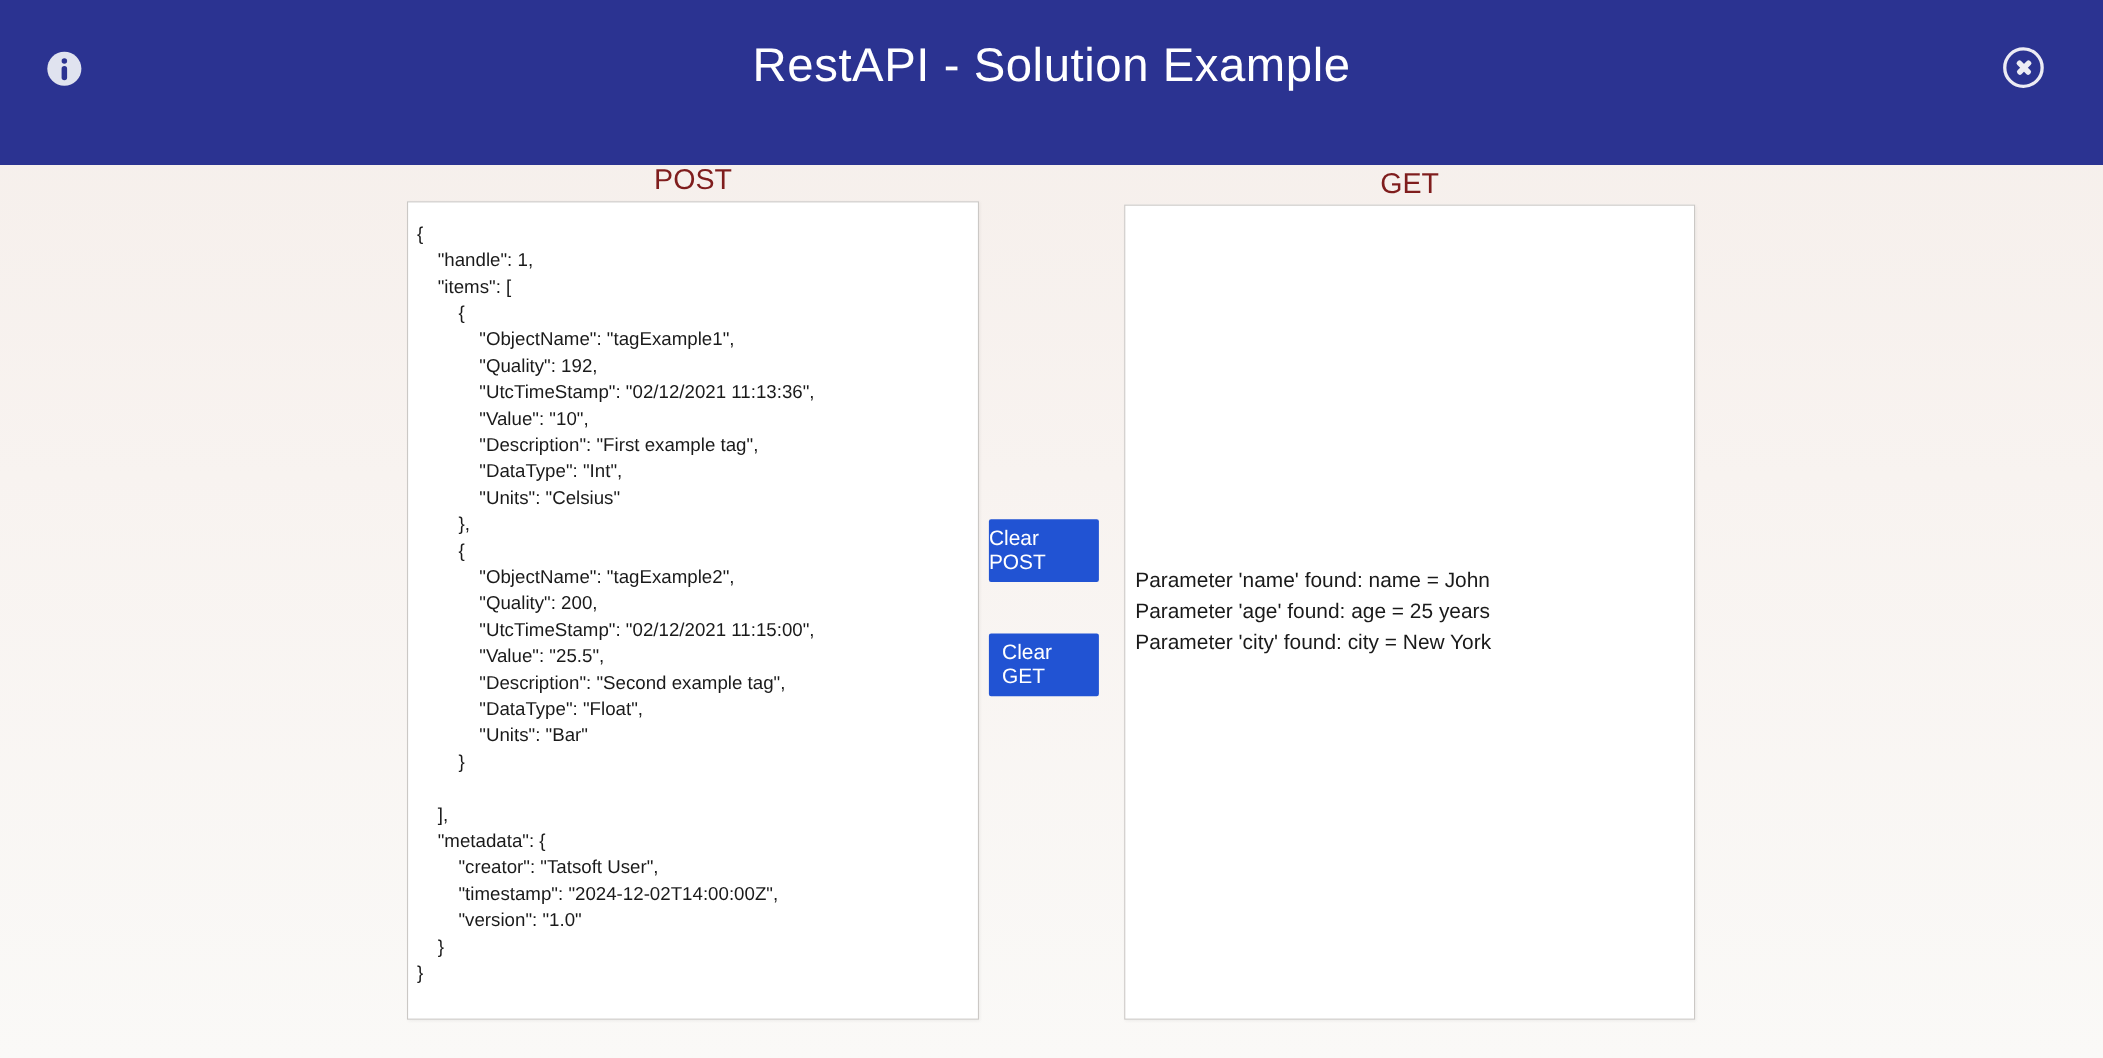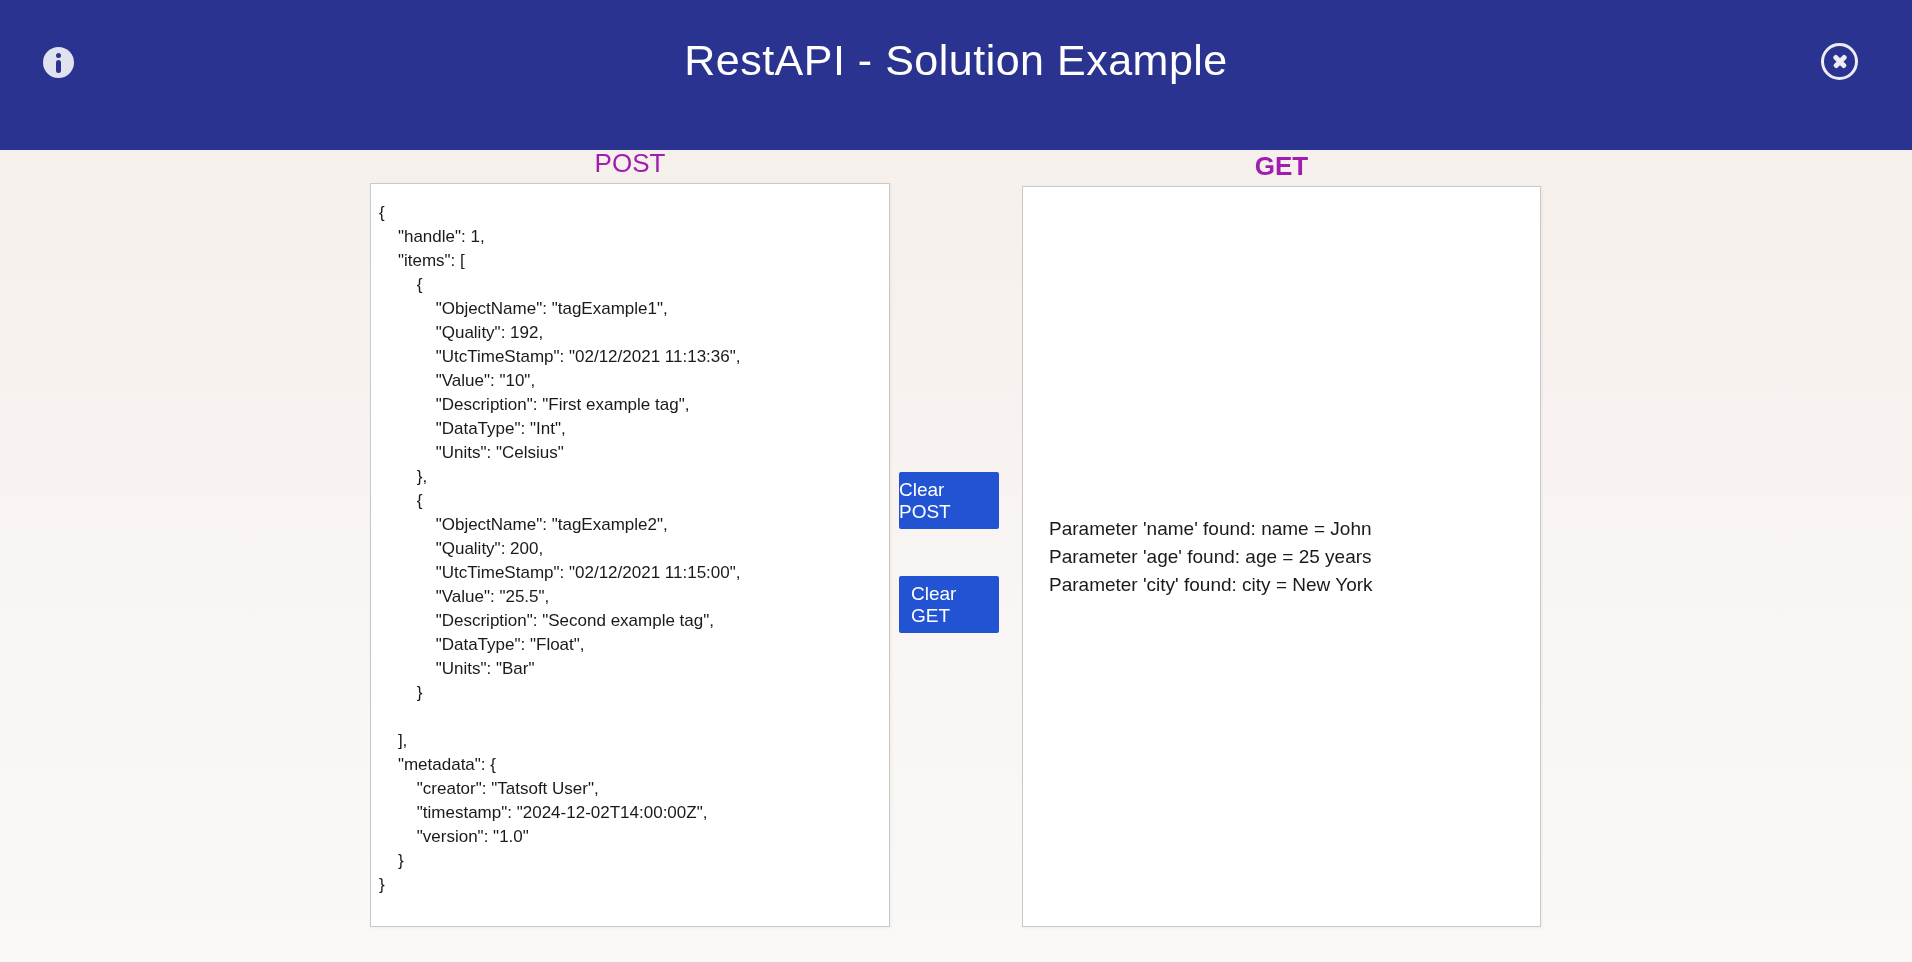--- a/index.html
+++ b/index.html
@@ -59,26 +59,26 @@
     background: #EDECF4;
     border-radius: 2px;
   }
   .close-x::before { transform: rotate(45deg); }
   .close-x::after  { transform: rotate(-45deg); }
 
   
   .panel-title {
     position: absolute;
     font-size: 26px;
-    color: #a21caf;
+    color: #7f1d1d;
     font-weight: 400;
     text-align: center;
   }
   .post-title { left: 370px; top: 148px; width: 520px; }
-  .get-title  { left: 1022px; top: 151px; width: 519px; font-weight: bold; }
+  .get-title  { left: 1022px; top: 151px; width: 519px; }
 
   
   .panel {
     position: absolute;
     background: #FFFFFF;
     border: 1px solid #CBC8C5;
     box-shadow: 1px 1px 3px rgba(0,0,0,0.05);
   }
   .post-panel { left: 370px; top: 183px; width: 520px; height: 744px; }
   .get-panel  { left: 1022px; top: 186px; width: 519px; height: 741px;
@@ -90,21 +90,21 @@
     line-height: 24px;
     color: #1A1A1A;
     padding: 17px 8px;
     white-space: pre;
   }
   .get-panel pre {
     font-family: "Liberation Sans", "DejaVu Sans", sans-serif;
     font-size: 19px;
     line-height: 28px;
     color: #1A1A1A;
-    padding-left: 26px;
+    padding-left: 9px;
     white-space: pre;
   }
 
   
   .btn {
     position: absolute;
     left: 899px; width: 100px; height: 57px;
     background: #2153D3;
     color: #FFFFFF;
     font-size: 19px;

